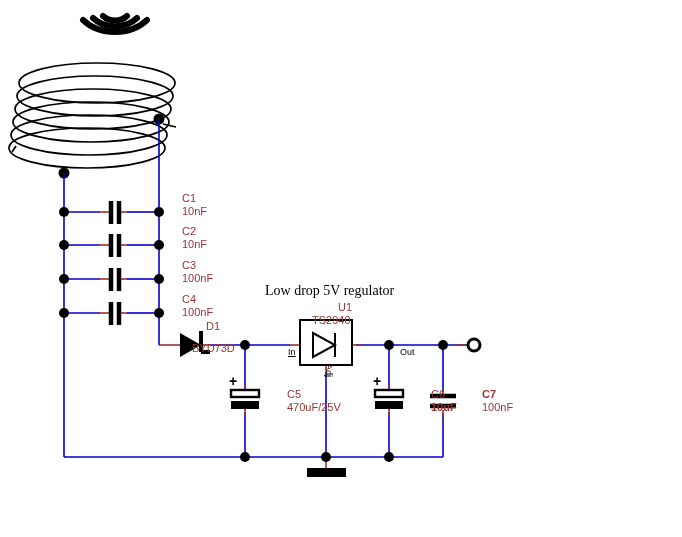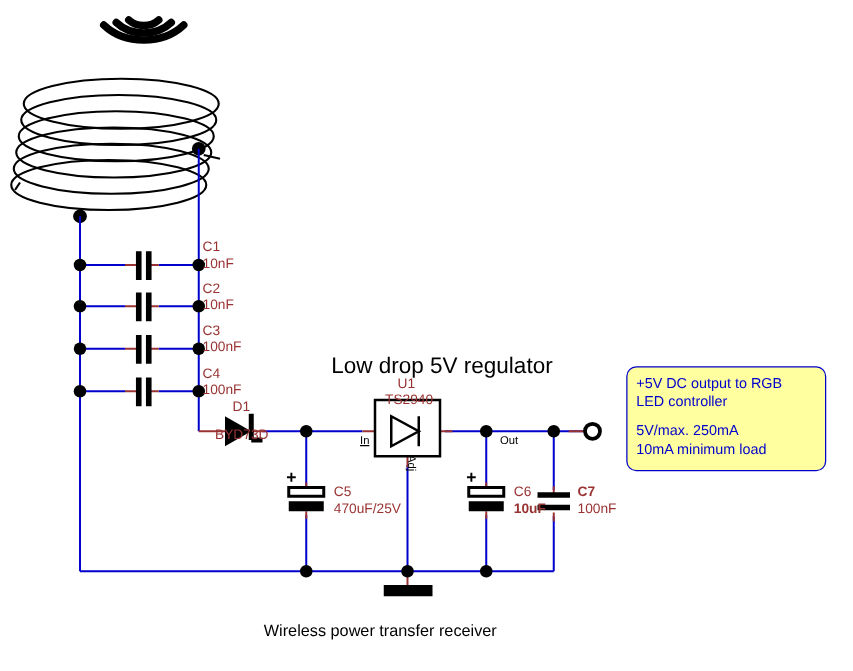--- a/index.html
+++ b/index.html
@@ -27,24 +27,26 @@
   }
   .lbl {
     position: absolute;
     font-family: "Liberation Sans", sans-serif;
     white-space: pre;
     line-height: 1.08;
   }
   .lbl-ref {
     color: #993333;
     font-size: 11px;
+    margin-left: 20px;
   }
   .lbl-title {
     color: #000000;
-    font-size: 18px;
+    font-size: 14px;
+    font-family: Liberation Serif, serif;
   }
   .lbl-caption {
     color: #000000;
     font-size: 13px;
   }
   .pin {
     color: #000000;
     font-size: 9px;
     font-family: "Liberation Sans", sans-serif;
     position: absolute;
@@ -247,40 +249,32 @@
   <div class="lbl lbl-ref" style="left:162px; top:273px;">100nF</div>
 
   <div class="lbl lbl-ref" style="left:162px; top:294px;text-align:right;">C4</div>
   <div class="lbl lbl-ref" style="left:162px; top:307px;">100nF</div>
 
   <div class="lbl lbl-ref" style="left:186px; top:321px;">D1</div>
   <div class="lbl lbl-ref" style="left:172px; top:343px;">BYD73D</div>
 
   <div class="lbl lbl-title" style="left:265px; top:283px;">Low drop 5V regulator</div>
   <div class="lbl lbl-ref" style="left:318px; top:302px;">U1</div>
-  <div class="lbl lbl-ref" style="left:308px; top:315px;">TS2940</div>
+  <div class="lbl lbl-ref" style="left:292px; top:315px;">TS2940</div>
 
   <div class="pin" style="left:288px; top:347px;text-decoration:underline;">In</div>
   <div class="pin" style="left:352px; top:347px;padding-left:48px;">Out</div>
   <div class="pin pin-adj" style="left:334px; top:364px;">Adj</div>
 
   <div class="lbl lbl-ref" style="left:267px; top:389px;">C5</div>
   <div class="lbl lbl-ref" style="left:267px; top:402px;text-align:center;">470uF/25V</div>
   <div class="lbl" style="left:229px; top:374px; color:#000000; font-size:14px; font-weight:bold;">+</div>
 
   <div class="lbl lbl-ref" style="left:411px; top:389px;">C6</div>
   <div class="lbl lbl-ref" style="left:411px; top:402px;font-weight:bold;">10uF</div>
   <div class="lbl" style="left:373px; top:374px; color:#000000; font-size:14px; font-weight:bold;">+</div>
 
   <div class="lbl lbl-ref" style="left:462px; top:389px;font-weight:bold;">C7</div>
   <div class="lbl lbl-ref" style="left:462px; top:402px;">100nF</div>
 
-  <div class="lbl lbl-caption" style="left:211px; top:498px;">Wireless power transfer receiver</div>
-
-  <div id="note-box">
-    <div class="note-line">+5V DC output to RGB</div>
-    <div class="note-line">LED controller</div>
-    <div class="note-gap"></div>
-    <div class="note-line">5V/max. 250mA</div>
-    <div class="note-line">10mA minimum load</div>
-  </div>
+
 
 </div>
 
 </body></html>

